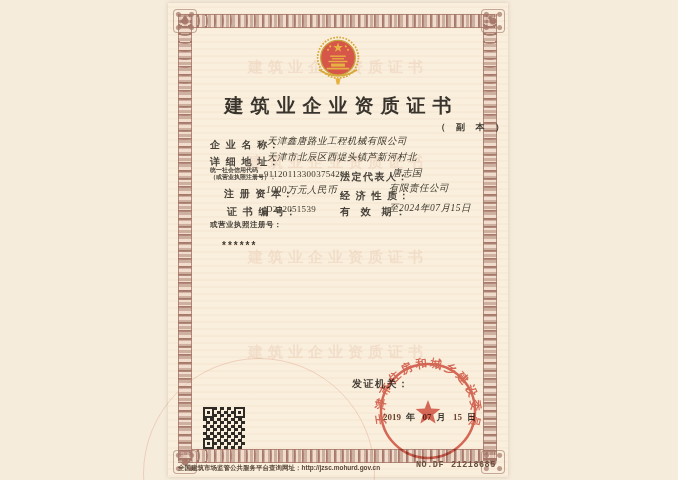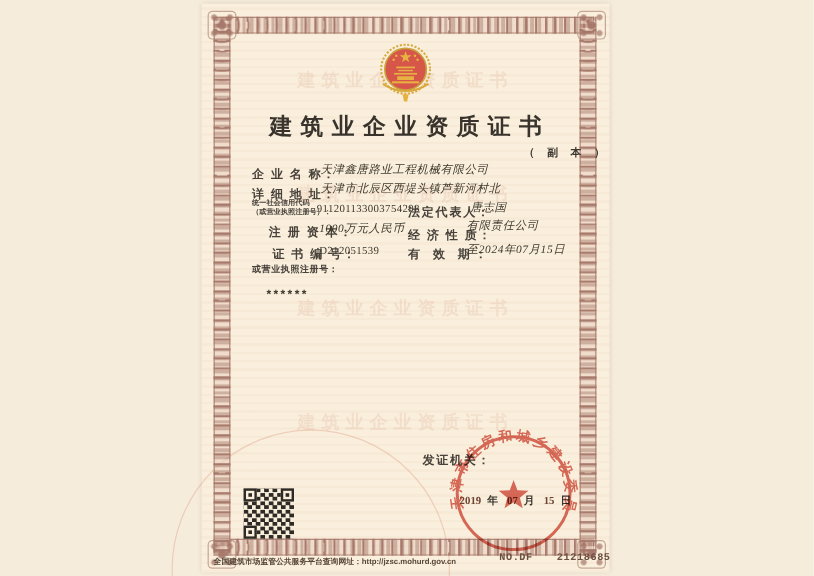--- a/index.html
+++ b/index.html
@@ -70,21 +70,21 @@
   .qr{position:absolute;left:35px;top:404px;width:42px;height:42px;
     background:repeating-conic-gradient(#2e2a25 0% 25%, rgba(0,0,0,0) 0% 50%);
     background-size:7px 7px;}
   .finder{position:absolute;width:11px;height:11px;border:2px solid #2e2a25;background:#f9efdc;box-sizing:border-box;}
   .finder::before{content:"";position:absolute;left:2px;top:2px;width:3px;height:3px;background:#2e2a25;}
   .f-tl{left:0;top:0;} .f-tr{right:0;top:0;} .f-bl{left:0;bottom:0;}
 
   .query{position:absolute;left:10px;top:461px;font-size:6.5px;color:#574637;font-weight:bold;white-space:nowrap;}
   .serial{position:absolute;left:248px;top:457px;font-size:8.5px;color:#6a4f3e;font-weight:bold;
     font-family:"Liberation Mono", monospace;letter-spacing:0.5px;white-space:nowrap;}
-  .serial .sp{margin-right:20px;text-align:center;}
+  .serial .sp{margin-right:7px;text-align:center;}
 </style>
 </head>
 <body>
 
 <div class="paper">
 
   <div class="wm" style="top:55px">建筑业企业资质证书</div>
   <div class="wm" style="top:150px">建筑业企业资质证书</div>
   <div class="wm" style="top:245px">建筑业企业资质证书</div>
   <div class="wm" style="top:340px">建筑业企业资质证书</div>

